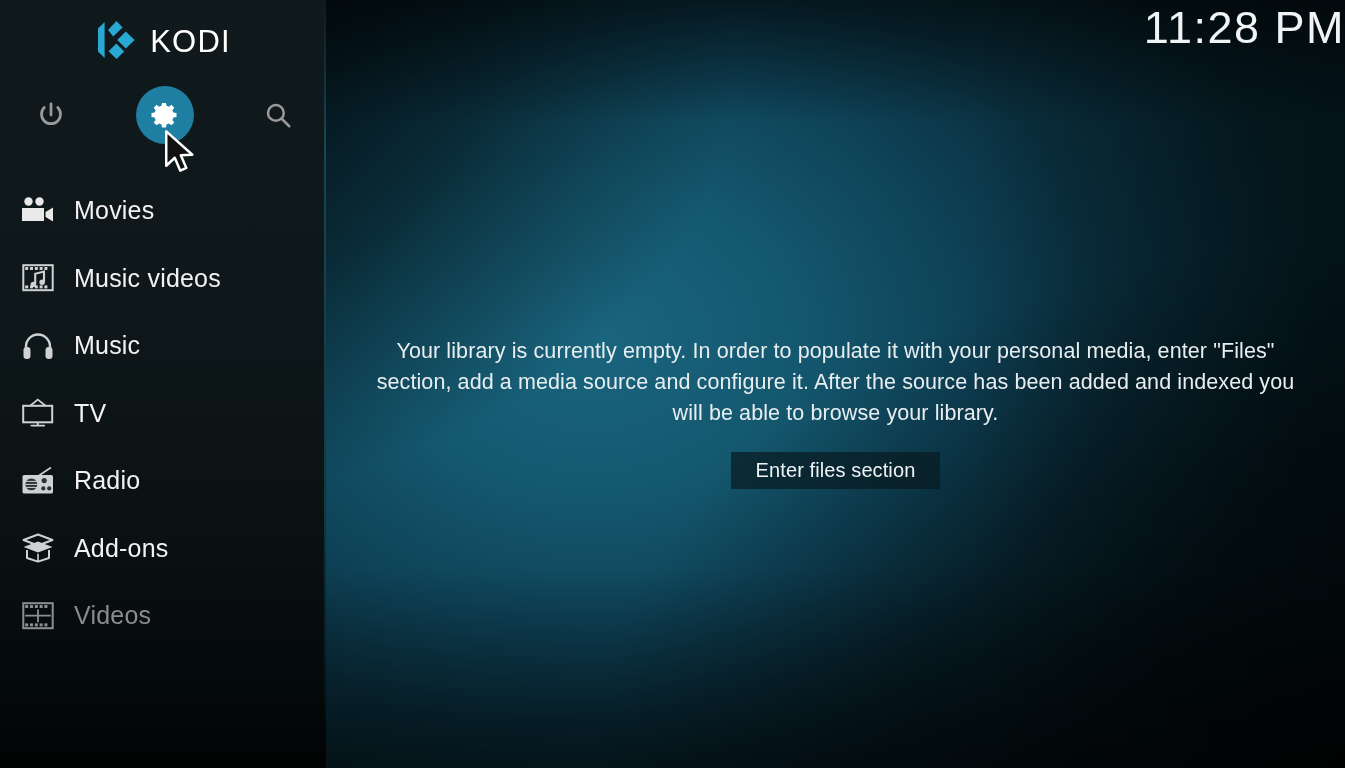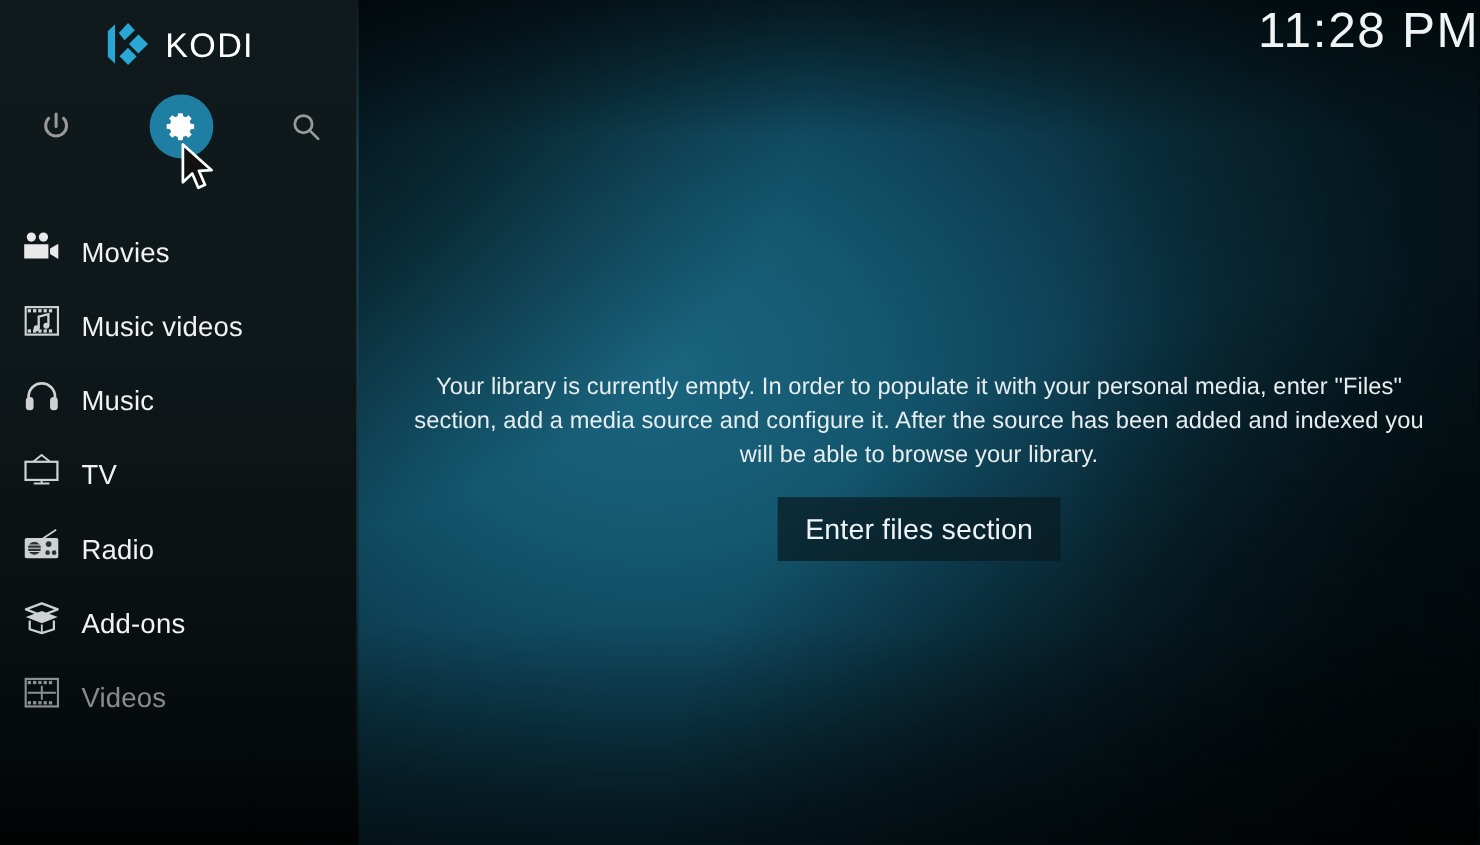--- a/index.html
+++ b/index.html
@@ -99,21 +99,21 @@
   .cursor {
     position:absolute; left:163px; top:130px;
     width:34px; height:44px; z-index:9;
     pointer-events:none;
   }
 
   
   .menu { position:absolute; left:0; top:177px; width:326px; }
   .menu-item {
     height:67.5px;
-    display:flex; align-items:flex-end;
+    display:flex; align-items:center;
     padding-left:14px;
   }
   .menu-icon {
     width:48px; height:40px;
     display:flex; align-items:center; justify-content:center;
     flex:none;
   }
   .menu-label {
     margin-left:12px;
     color:#f2f2f2;
@@ -155,26 +155,26 @@
     letter-spacing:0.1px;
     max-width:945px;
     margin:0 auto;
   }
   .btn-row {
     margin-top:23px;
     display:flex; align-items:center; justify-content:center;
     gap:29px;
   }
   .btn {
-    height:58px;
+    height:37px;
     padding:0 25px;
     display:flex; align-items:center; justify-content:center;
     background:rgba(8,26,33,0.72);
     color:#eef3f5;
-    font-size:26px;
+    font-size:20px;
     font-weight:400;
     letter-spacing:0.1px;
     white-space:nowrap;
     border:none;
     font-family:"Liberation Sans", sans-serif;
   }
 </style>
 </head>
 <body>
 

